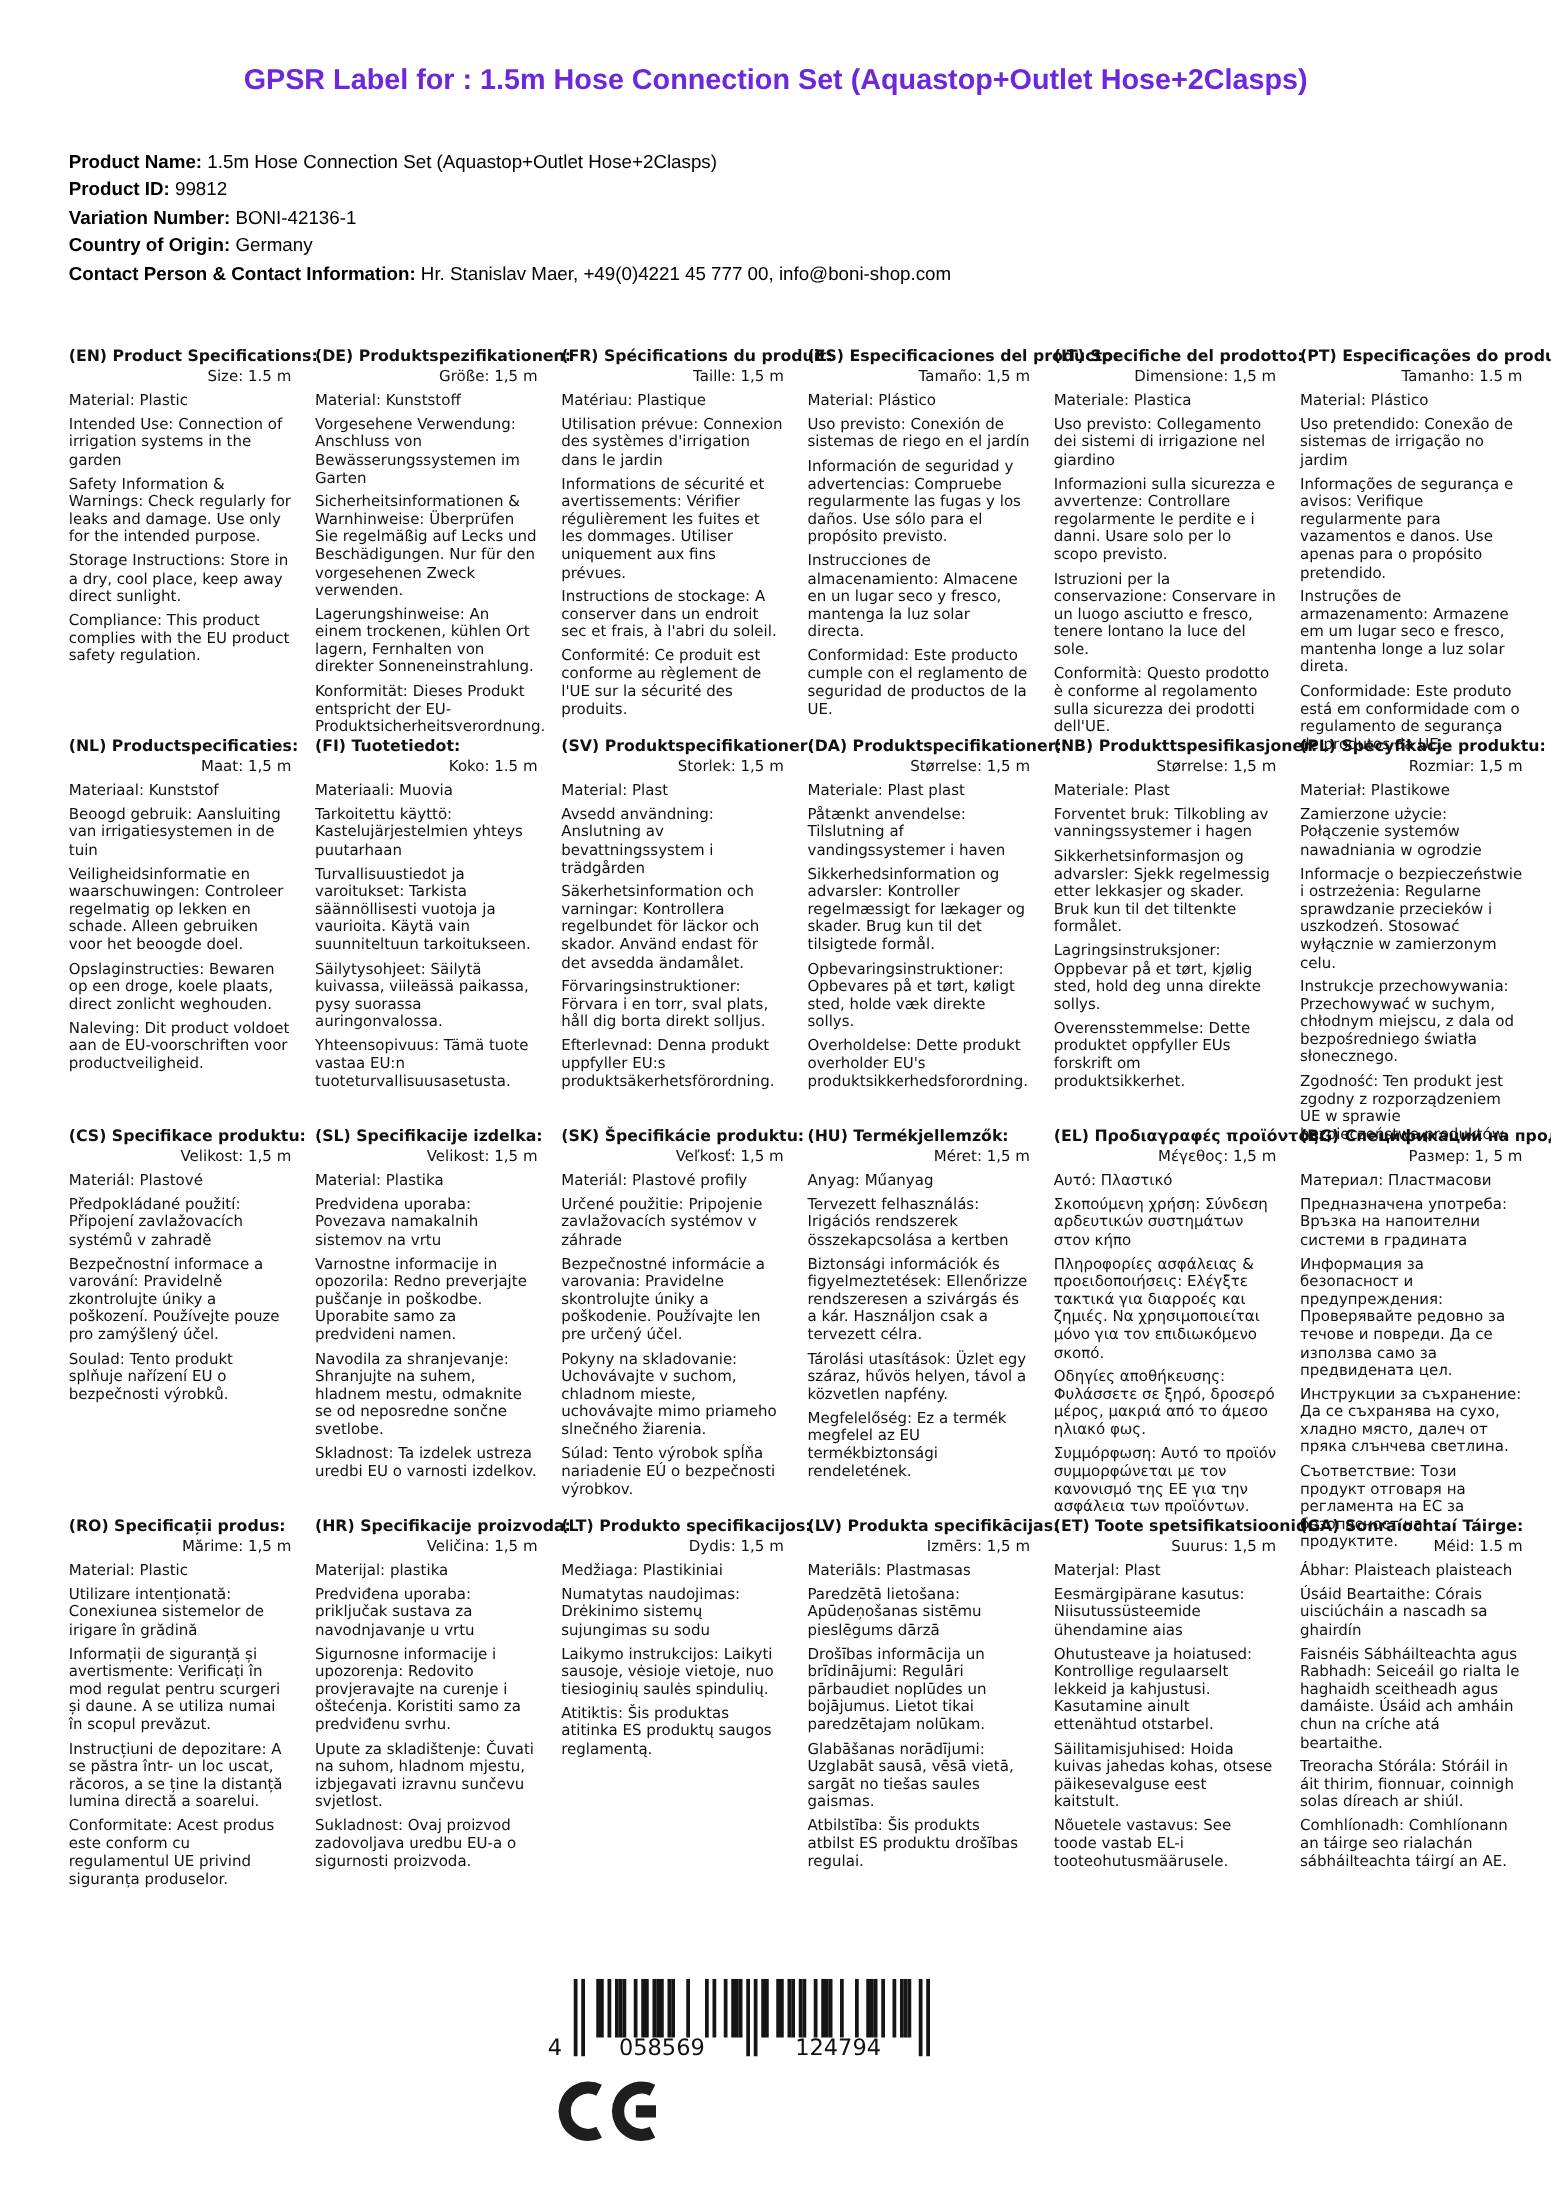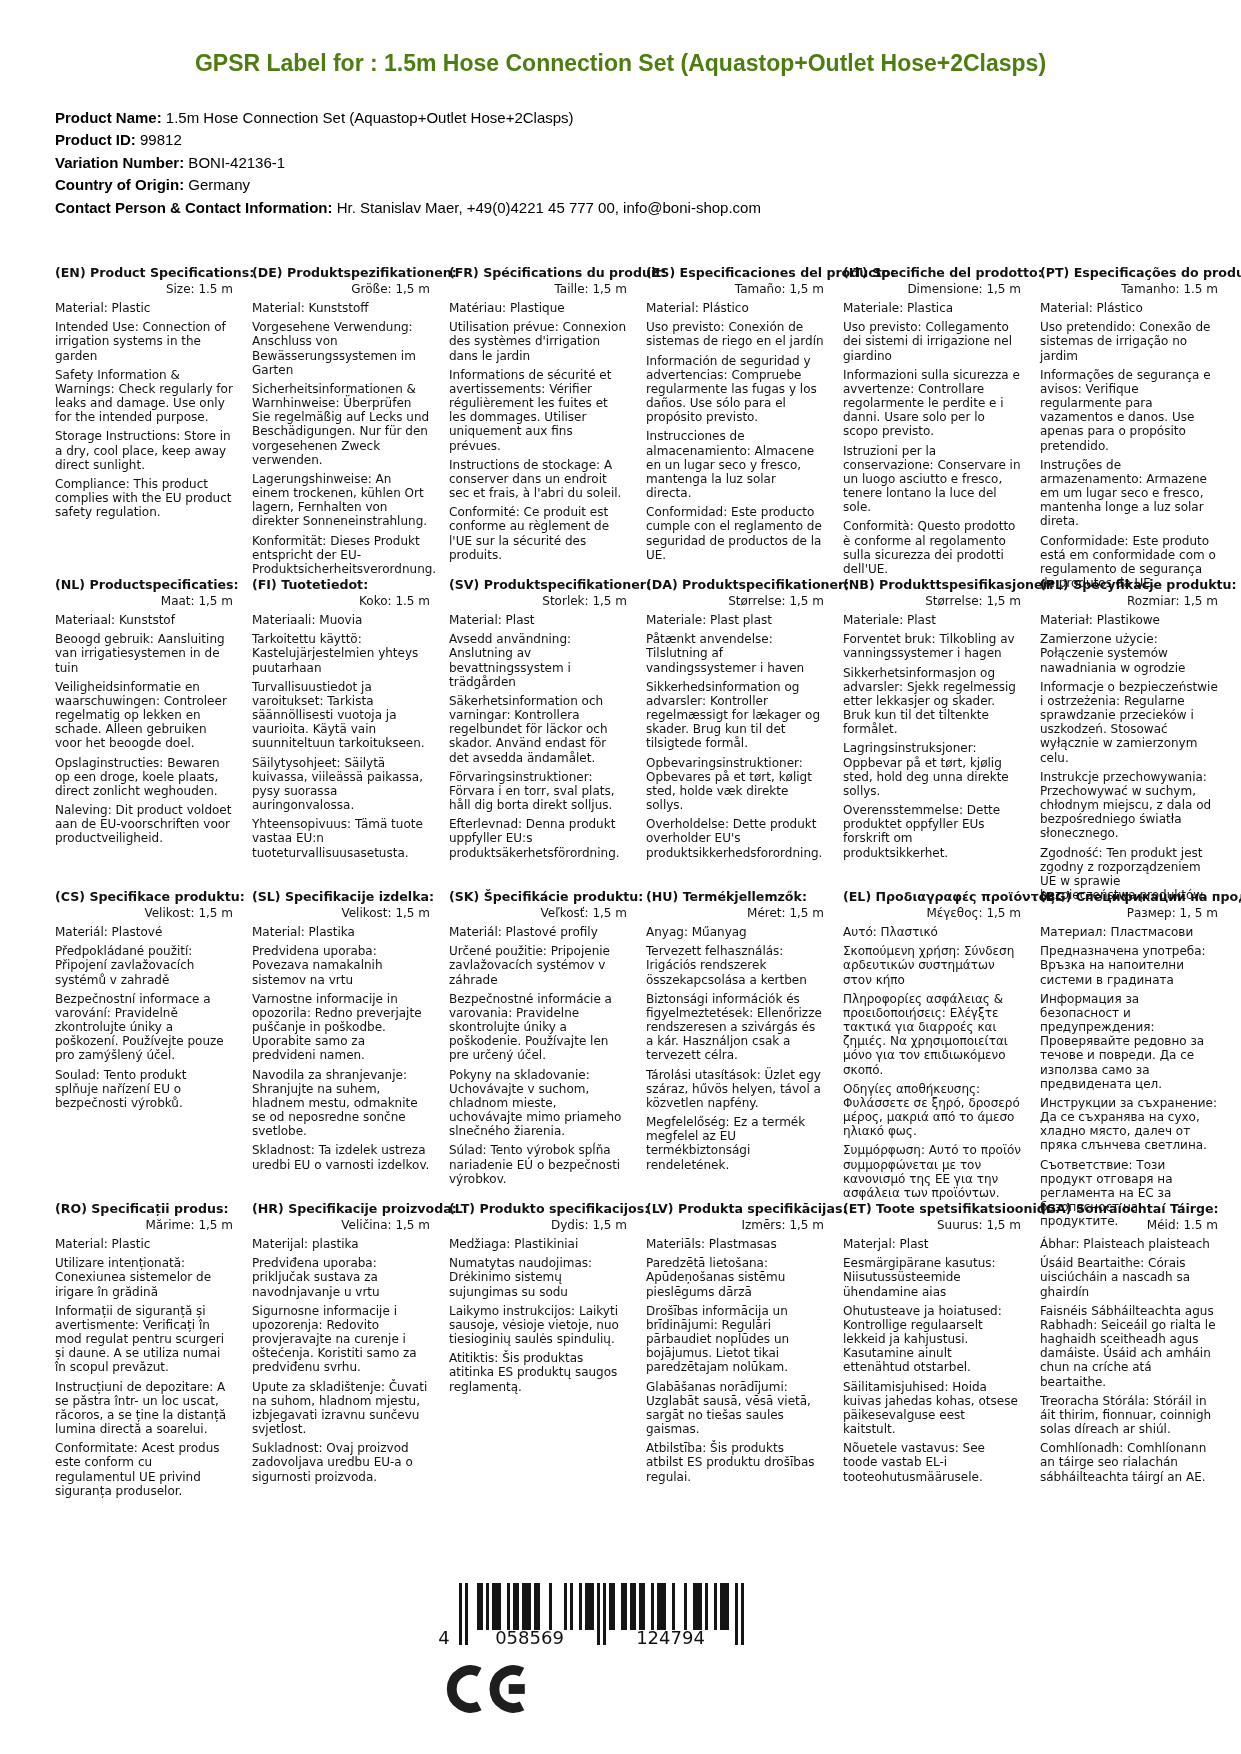--- a/index.html
+++ b/index.html
@@ -6,25 +6,25 @@
   body{
     width:1241px;height:1754px;
     background:#ffffff;color:#111;
     font-family:"DejaVu Sans",sans-serif;
     position:relative;overflow:hidden;
   }
   .page{position:absolute;inset:0;}
   .title{
     font-family:"Liberation Sans",sans-serif;
     font-weight:bold;font-size:23px;line-height:1.5;
-    text-align:center;color:#4d7c0f;
+    text-align:center;color:#6d28d9;
     margin:46px auto 0;max-width:930px;
   }
   .info{
-    margin:26px 0 0 55px;
+    margin:38px 0 0 55px;
     font-family:"Liberation Sans",sans-serif;
     font-size:15px;line-height:1.5;color:#000;
   }
   .info-line{white-space:nowrap;}
   .info-label{font-weight:bold;}
   .grid{
     display:grid;
     grid-template-columns:repeat(6,178px);
     column-gap:19px;
     grid-auto-rows:312px;

